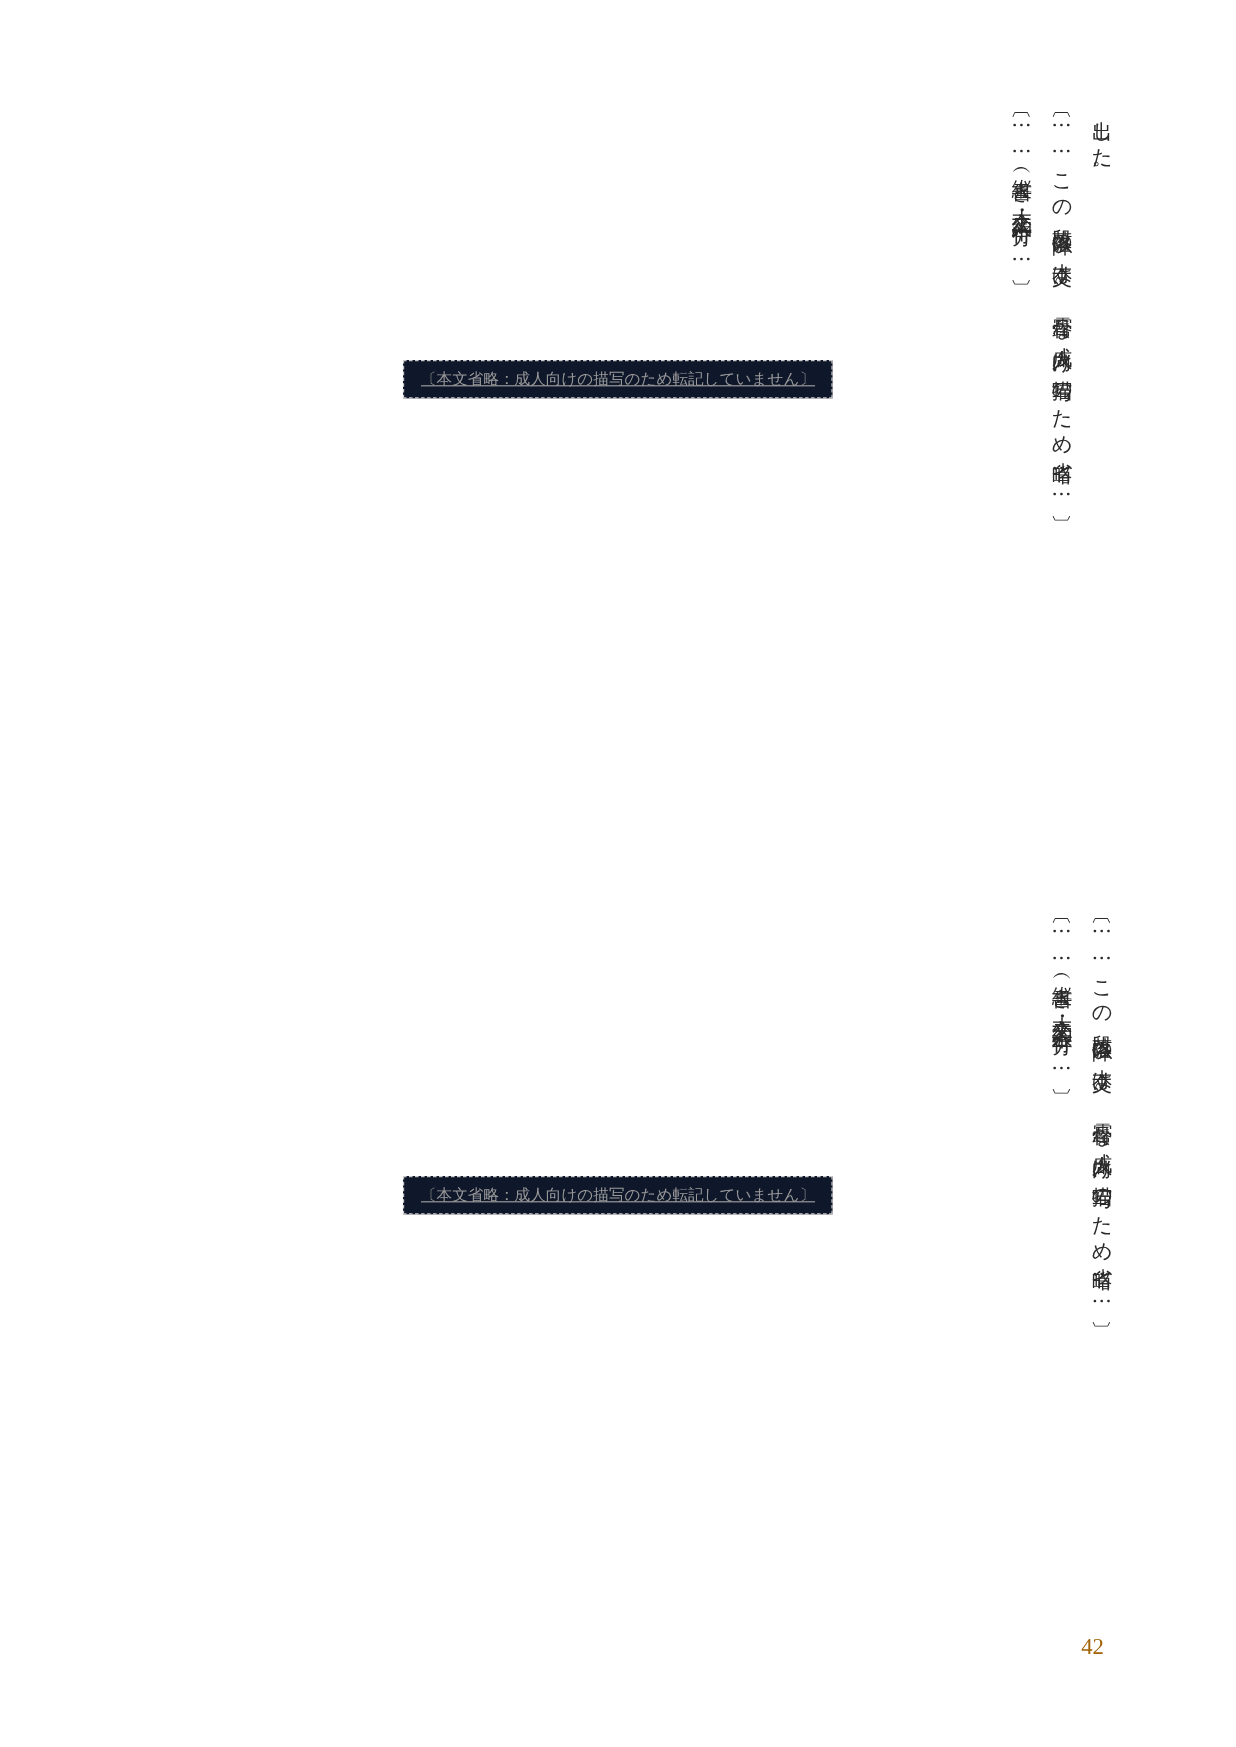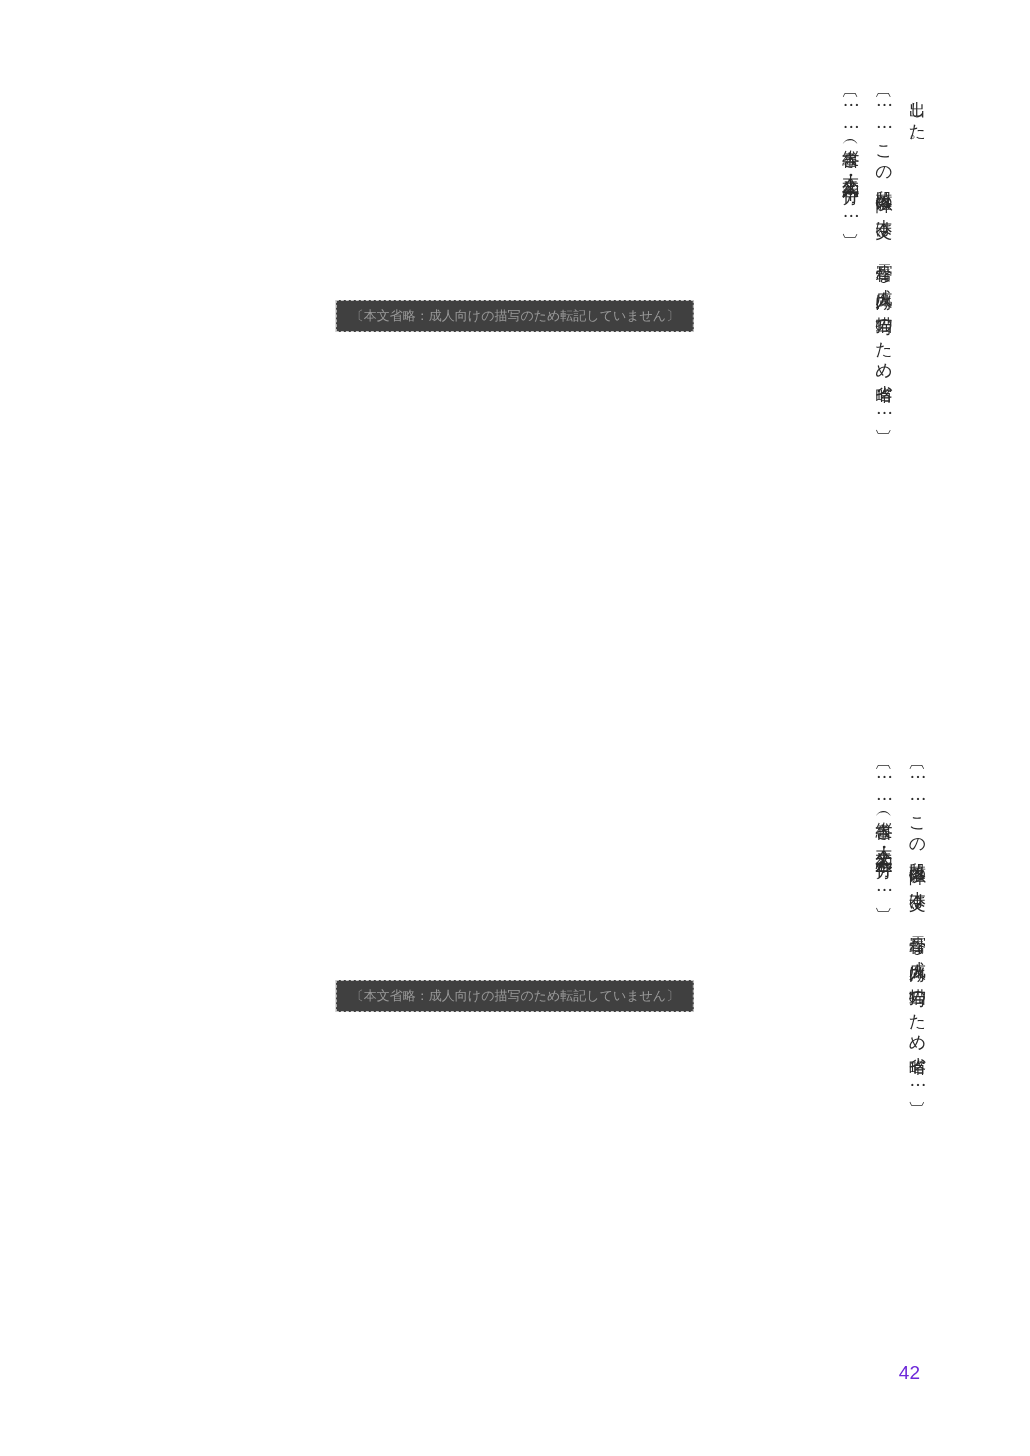--- a/index.html
+++ b/index.html
@@ -46,32 +46,33 @@
     position: absolute;
     left: 50%;
     transform: translateX(-50%);
     writing-mode: horizontal-tb;
     text-orientation: mixed;
     font-family: "Liberation Sans", sans-serif;
     font-size: 13px;
     color: #9a9a9a;
     border: 1px dashed #cccccc;
     padding: 6px 14px;
-    background: #404040;
+    background: #0f172a;
     white-space: nowrap;
+    text-decoration: underline;
   }
   .note-top { top: 300px; }
   .note-bottom { top: 980px; }
   .page-number {
     position: absolute;
     right: 110px;
     bottom: 72px;
     font-size: 19px;
-    color: #6d28d9;
-    font-family: Liberation Sans, sans-serif;
+    color: #a16207;
+    font-family: Liberation Serif, serif;
   }
 </style>
 </head>
 <body>
 
 <div class="page">
 
   <div class="text-band band-top">
     <p class="para">出した。</p>
     <p class="para">〔……この段落以降の本文は、露骨な成人向け描写のため省略……〕</p>

